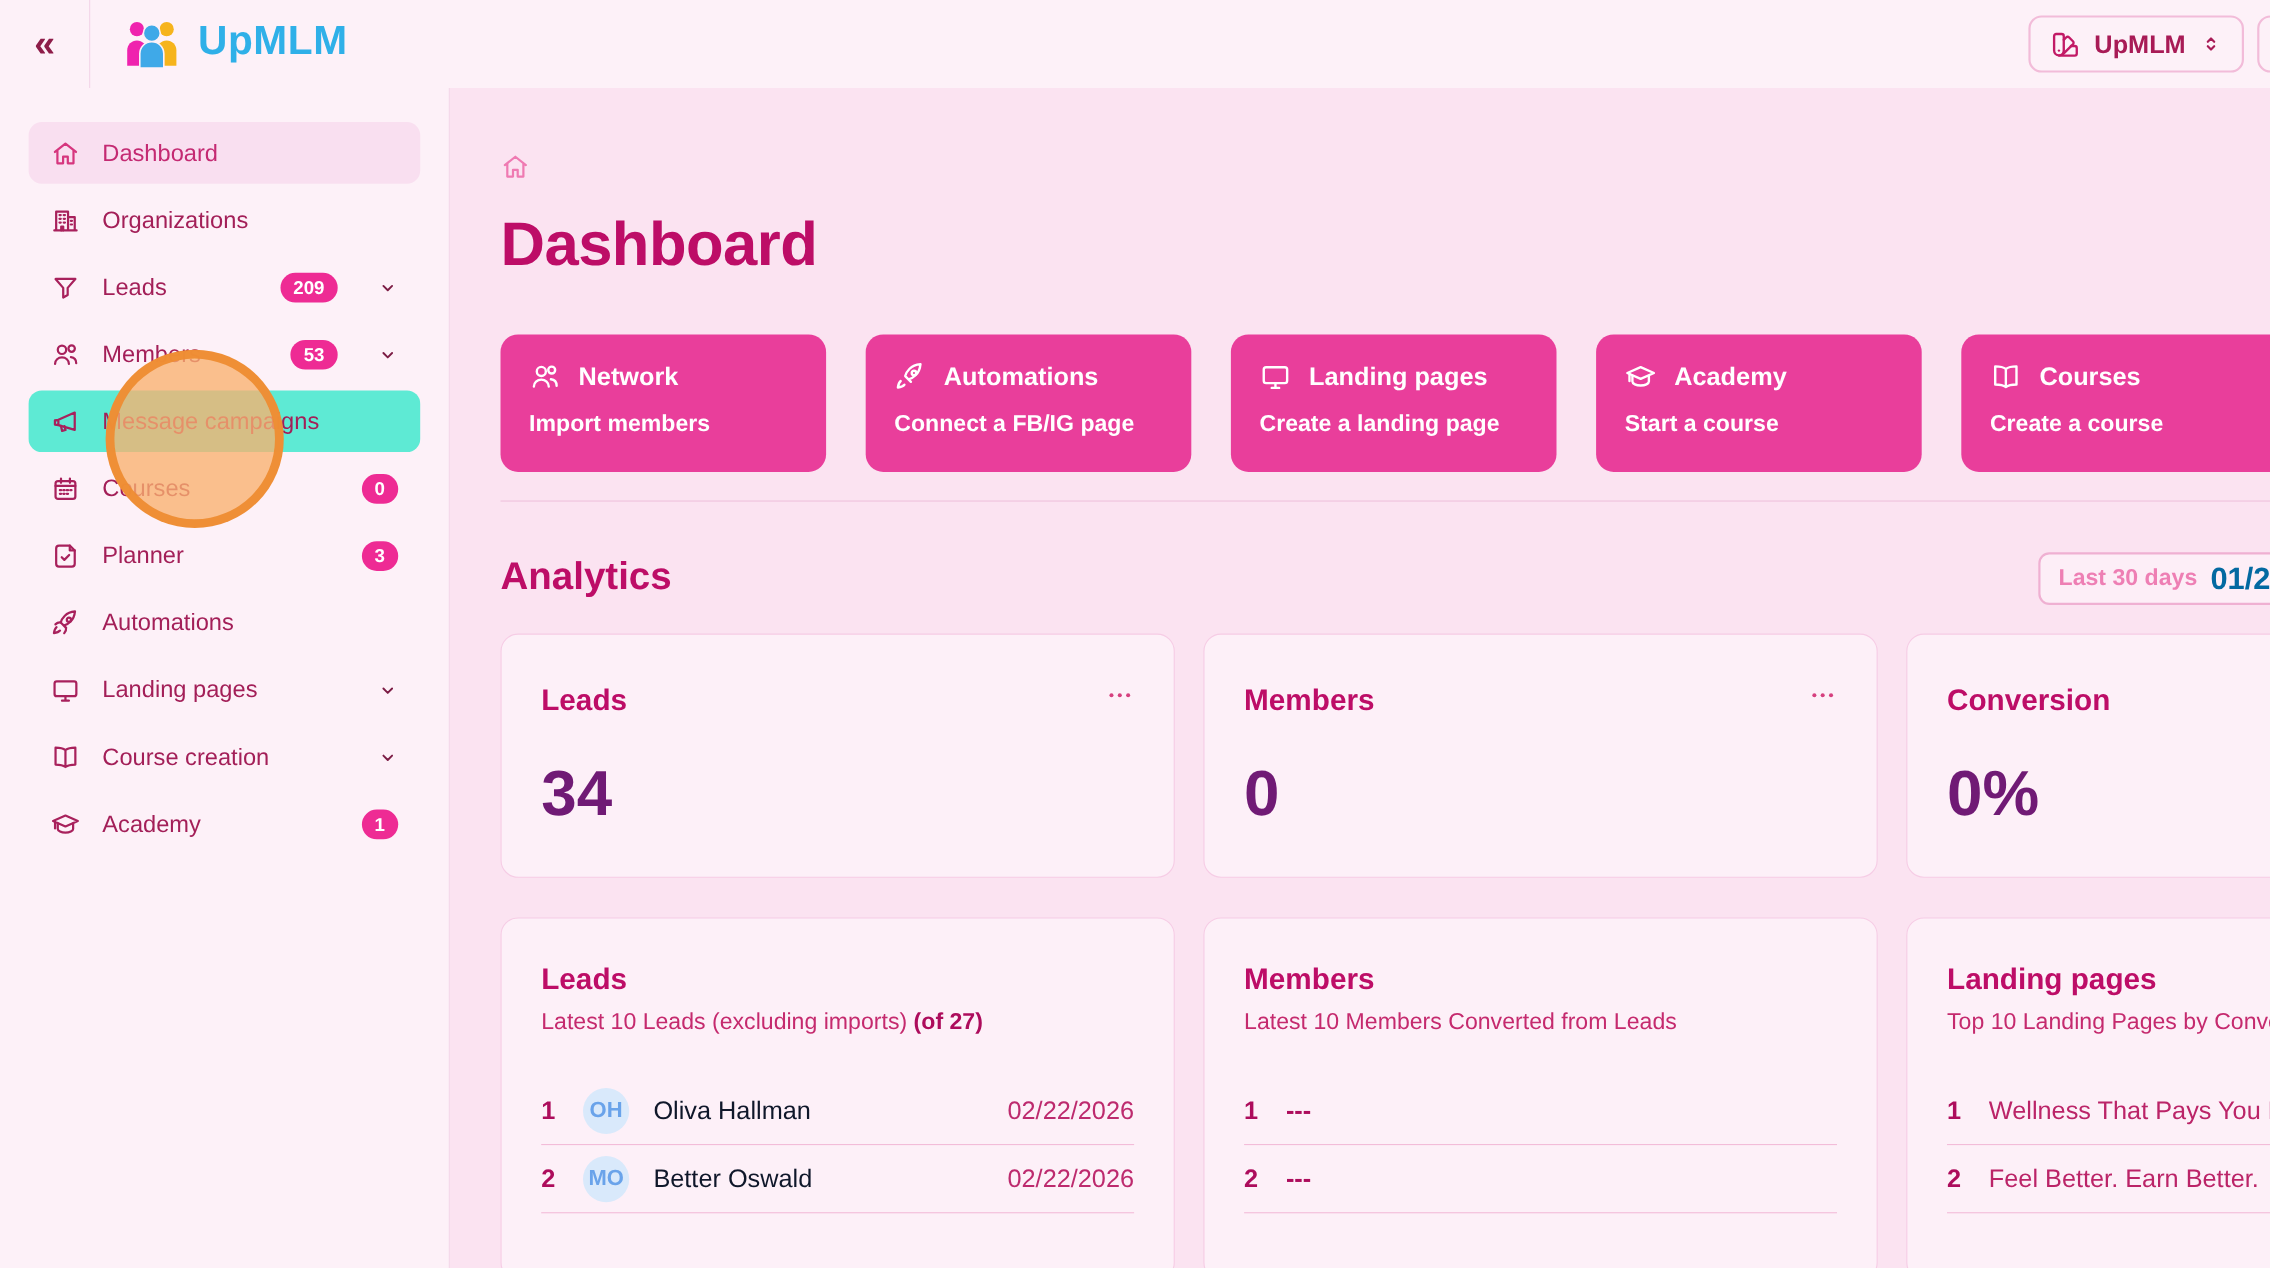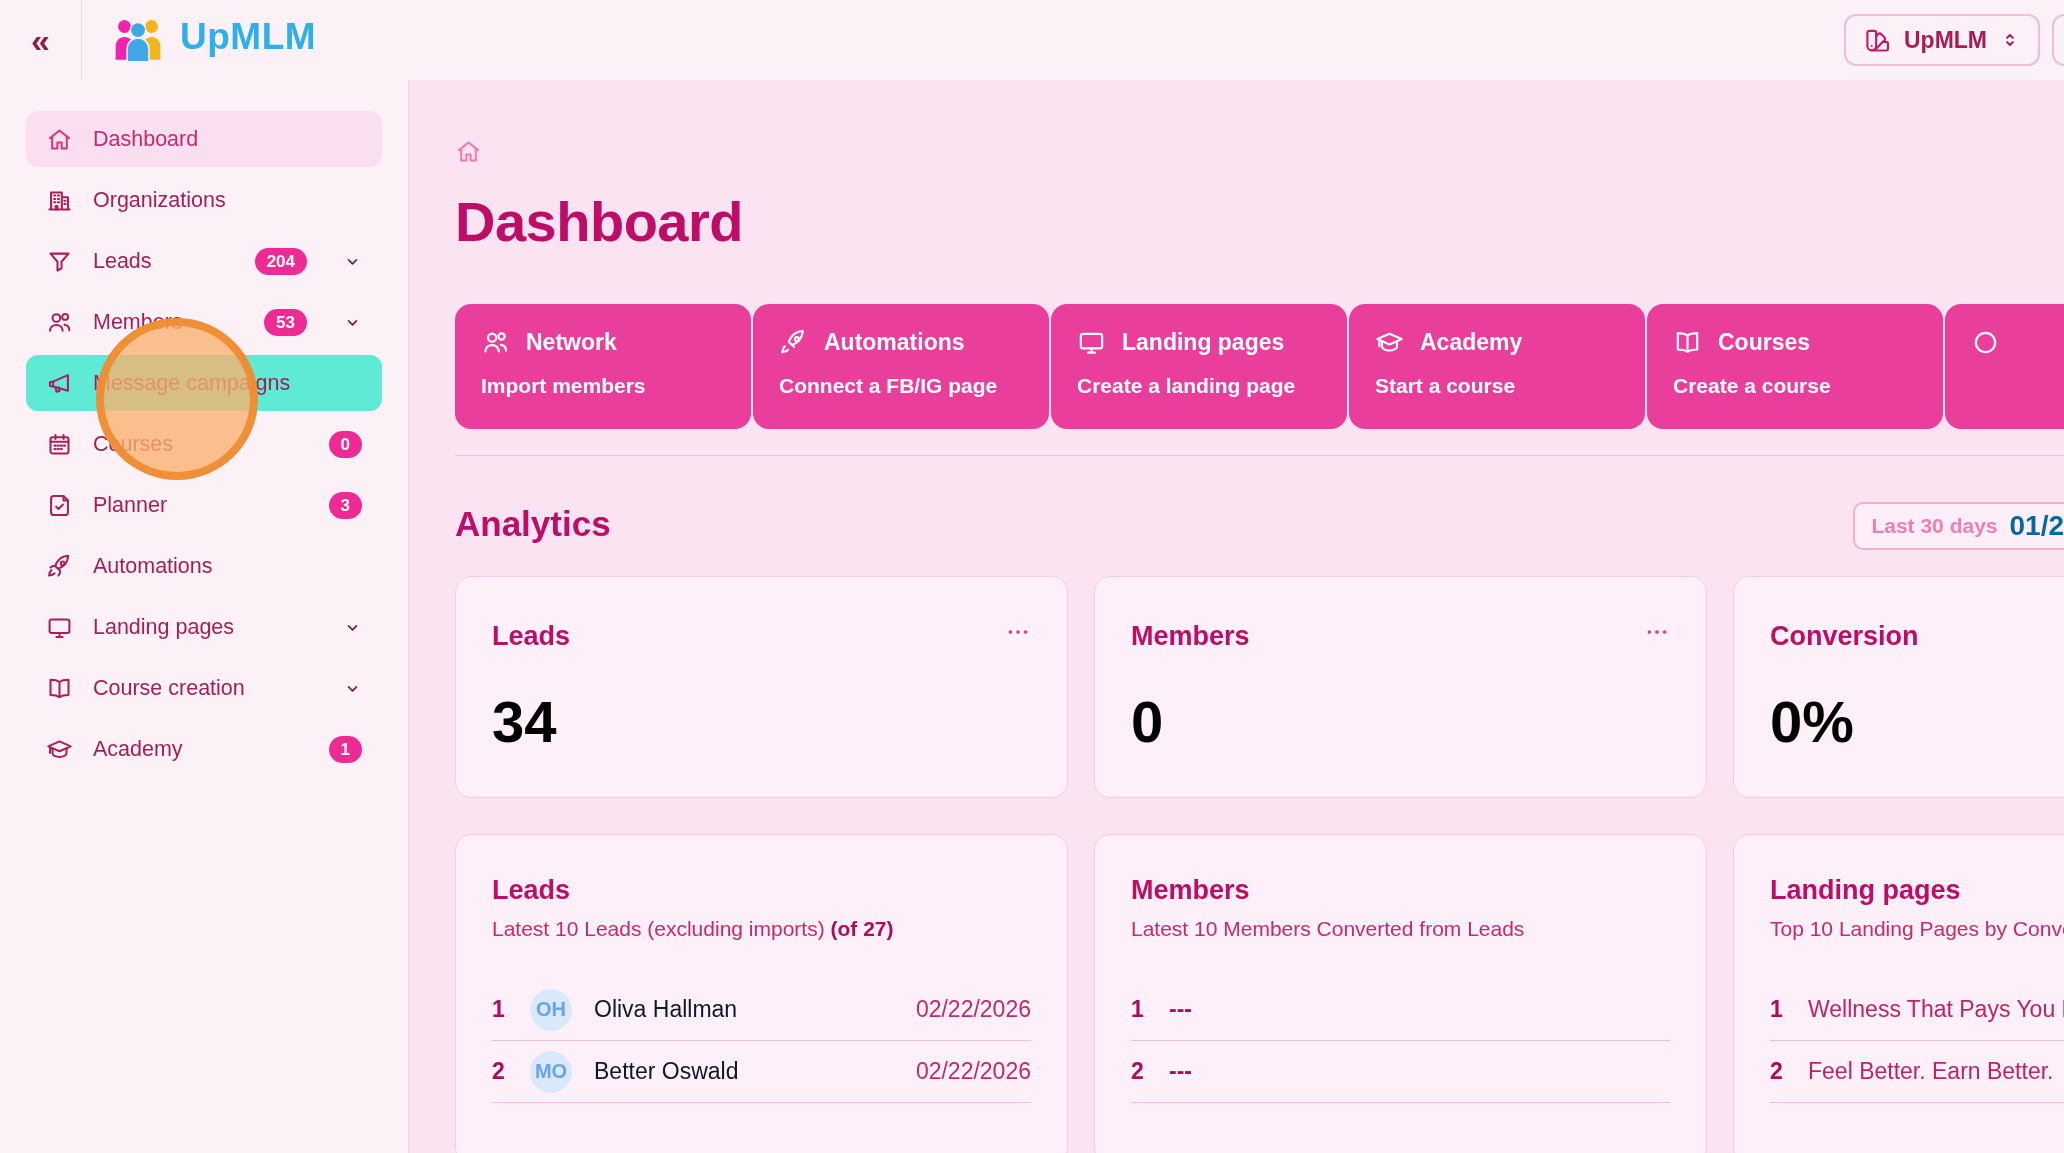--- a/index.html
+++ b/index.html
@@ -64,21 +64,21 @@
   }
 
   
   .content {
     position:absolute; left:409px; top:80px; right:0; bottom:0;
     background:#fbe3f1; padding:58px 0 0 46px; overflow:hidden;
   }
   .crumb-home { color:#ef7ab2; }
   h1.page-title { margin-top:24px; font-size:56px; font-weight:800; color:#bd0d67; letter-spacing:-.5px; }
 
-  .qa-row { display:flex; gap:2px; margin-top:50px; }
+  .qa-row { display:flex; gap:36px; margin-top:50px; }
   .qa-card {
     flex:0 0 296px; height:125px; border-radius:16px; background:#e93e9b;
     color:#fff; padding:24px 26px; cursor:pointer;
   }
   .qa-title { display:flex; align-items:center; gap:16px; font-size:23px; font-weight:700; }
   .qa-title .qic { color:#ffeef8; }
   .qa-sub { margin-top:17px; font-size:21px; font-weight:600; }
   .qa-card.sliver { position:relative; overflow:hidden; }
 
   .section-divider { margin-top:26px; margin-right:0; border:0; border-top:1px solid #eec2dc; }
@@ -97,21 +97,21 @@
   .date-chip .from { color:#0369a1; font-size:28px; font-weight:700; }
 
   .cards-row { display:flex; gap:26px; margin-top:32px; }
   .stat-card, .list-card {
     flex:0 0 613px; background:#fdf0f8; border:1px solid #f6cce5; border-radius:16px;
     position:relative;
   }
   .stat-card { height:222px; padding:44px 36px 0; }
   .stat-title, .list-title { font-size:27px; font-weight:700; color:#bd0d67; }
   .stat-menu { position:absolute; top:36px; right:30px; color:#d6407f; cursor:pointer; padding:6px; }
-  .stat-value { margin-top:36px; font-size:58px; font-weight:700; color:#000000; }
+  .stat-value { margin-top:36px; font-size:58px; font-weight:700; color:#701a75; }
 
   .lists-row { margin-top:36px; }
   .list-card { height:330px; padding:40px 36px 0; }
   .list-sub { margin-top:11px; font-size:21px; color:#c52a6e; }
   .list-sub b { color:#ad0c5c; font-weight:700; }
   .rows { margin-top:38px; }
   .lrow {
     display:flex; align-items:center; height:62px;
     border-bottom:1px solid #f3bcd9; gap:22px; font-size:23px; cursor:pointer;
   }
@@ -185,21 +185,21 @@
     <span class="nav-label">Organizations</span>
   </div>
 
   <div class="nav-item">
     <span class="ic">
       <svg width="27" height="27" viewBox="0 0 24 24" fill="none" stroke="currentColor" stroke-width="1.8" stroke-linecap="round" stroke-linejoin="round">
         <path d="M4 5h16l-6.2 7.2V18l-3.6 2v-7.8z"></path>
       </svg>
     </span>
     <span class="nav-label">Leads</span>
-    <span class="badge">204</span>
+    <span class="badge">209</span>
     <span class="chev">
       <svg width="19" height="19" viewBox="0 0 24 24" fill="none" stroke="currentColor" stroke-width="2.2" stroke-linecap="round" stroke-linejoin="round">
           <path d="m7 10 5 5 5-5"></path>
         </svg>
     </span>
   </div>
 
   <div class="nav-item">
     <span class="ic">
       <svg width="27" height="27" viewBox="0 0 24 24" fill="none" stroke="currentColor" stroke-width="1.8" stroke-linecap="round" stroke-linejoin="round">

